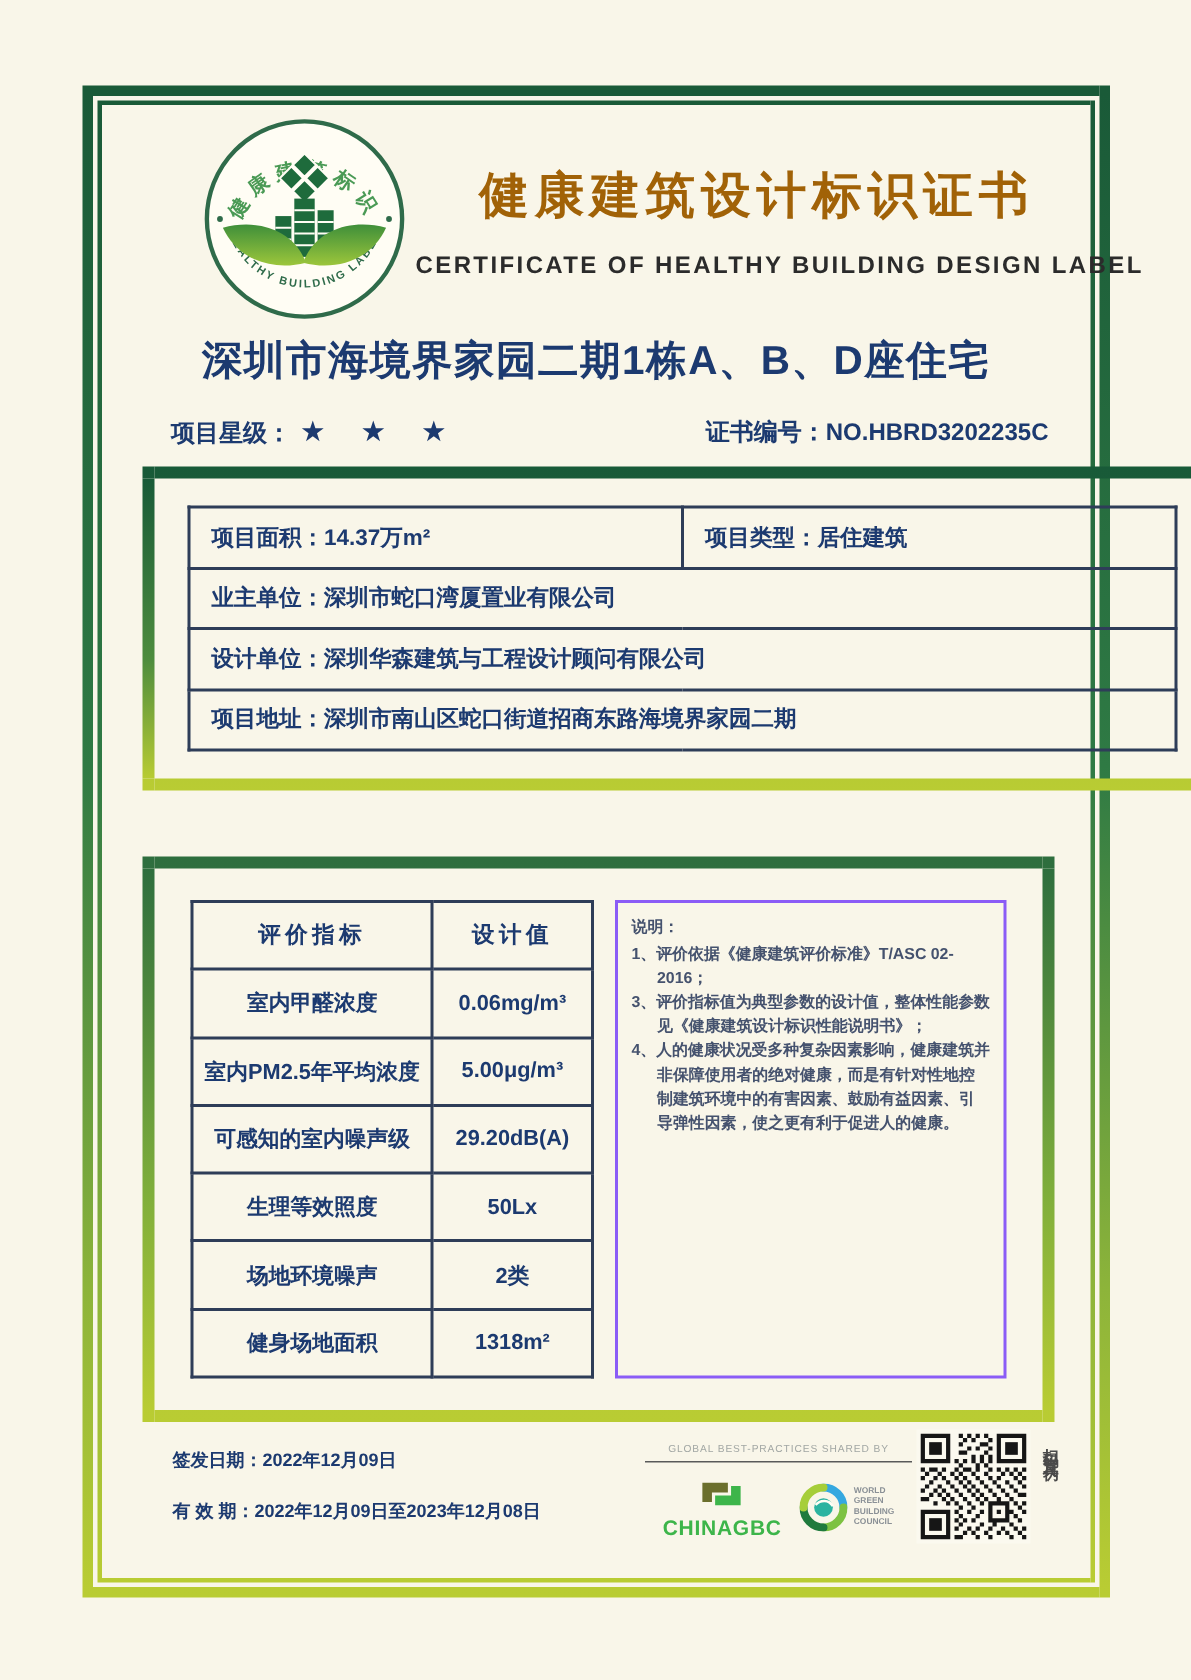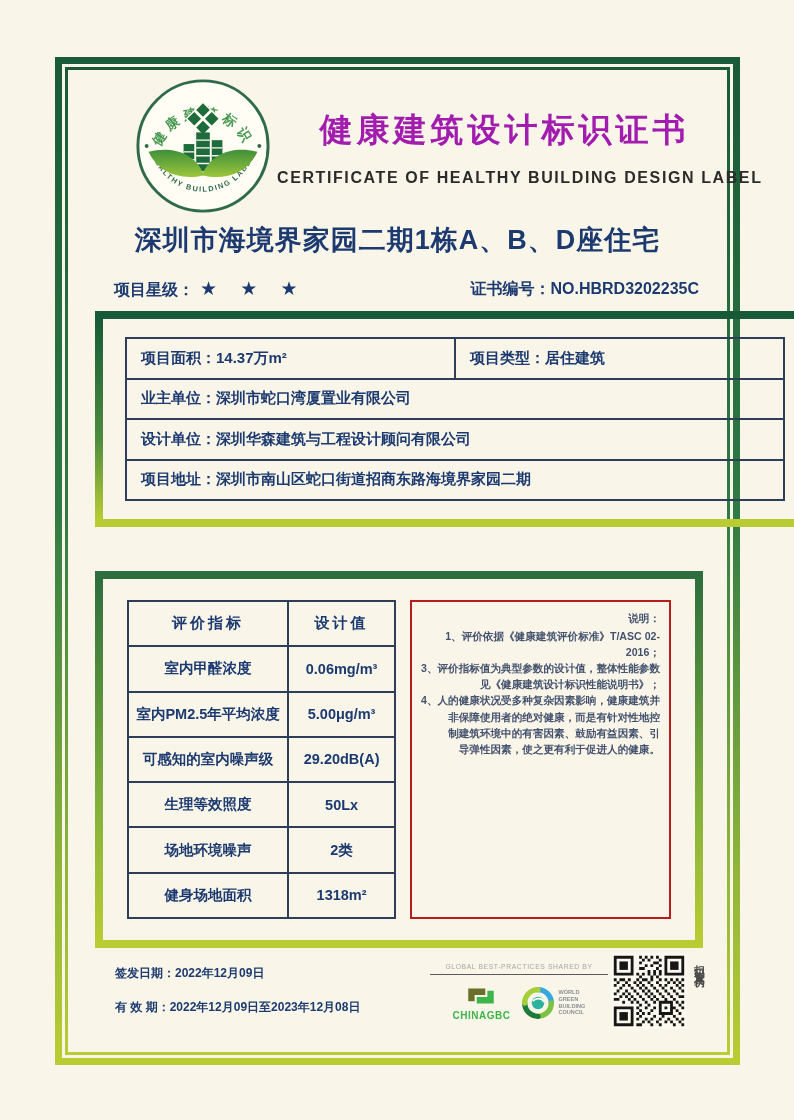--- a/index.html
+++ b/index.html
@@ -21,21 +21,21 @@
     position:absolute; inset:3px;
     border:3px solid;
     border-image:linear-gradient(180deg,#1a5a38 0%,#2f7a44 45%,#8db43a 80%,#b9cc33 100%) 1;
     pointer-events:none;
   }
 
   
   .badge { position:absolute; left:73px; top:14px; width:136px; height:136px; }
   .title-block { position:absolute; left:215px; top:44px; width:455px; text-align:center; }
   .cert-title {
-    font-size:33px; font-weight:bold; color:#a21caf;
+    font-size:33px; font-weight:bold; color:#a16207;
     letter-spacing:4px; white-space:nowrap;
   }
   .cert-subtitle {
     margin-top:16px; font-size:16px; font-weight:bold; color:#2b2b2b;
     letter-spacing:1.6px; white-space:nowrap;
   }
 
   .project-name {
     position:absolute; left:0; top:158px; width:100%;
     text-align:center; font-size:27px; font-weight:bold;
@@ -74,40 +74,39 @@
   table.metrics { width:269px; border-collapse:collapse; flex:none; }
   table.metrics th, table.metrics td {
     border:2px solid #2e3d58; height:44px; text-align:center;
     color:#1c3a70; font-size:14.5px;
   }
   table.metrics th { font-weight:bold; letter-spacing:3px; font-size:15px; }
   table.metrics td.ind { width:60%; font-weight:bold; }
   table.metrics td.val { width:40%; font-weight:600; }
 
   .notes {
-    flex:1; border:2px solid #b91c1c; padding:8px 9px;
+    flex:1; border:2px solid #8b5cf6; padding:8px 9px;
     color:#45526e; font-size:10.6px; line-height:1.52; font-weight:600;
     align-self:stretch;
-    text-align:right;
   }
   .notes .nh { margin-bottom:2px; }
   .notes .ni { padding-left:17px; text-indent:-17px; }
 
   
   .dates { position:absolute; left:53px; top:901px; font-size:12px; font-weight:bold; color:#1c3a70; }
   .dates .dline { margin-bottom:17px; white-space:nowrap; }
 
   .shared-block { position:absolute; left:368px; top:899px; width:178px; text-align:center; }
   .shared-by {
     font-size:6.8px; color:#a2a7a4; letter-spacing:.6px;
     padding-bottom:4px; border-bottom:1px solid #5a5a5a; white-space:nowrap;
   }
   .logos-row { margin-top:9px; display:flex; align-items:center; justify-content:center; gap:12px; }
   .cgbc { display:flex; flex-direction:column; align-items:center; }
-  .cgbc-label { font-size:10px; font-weight:bold; color:#3db54a; letter-spacing:.5px; margin-top:2px; }
+  .cgbc-label { font-size:14px; font-weight:bold; color:#3db54a; letter-spacing:.5px; margin-top:2px; }
   .wgbc { display:flex; align-items:center; gap:4px; }
   .wgbc-text { font-size:5.6px; color:#8a9096; line-height:1.25; text-align:left; font-weight:bold; }
 
   .qr-block { position:absolute; left:549px; top:889px; display:flex; gap:6px; }
   .qr-svg { width:76px; height:76px; background:#fbf9ef; }
   .qr-caption {
     writing-mode:vertical-rl; font-size:10.5px; color:#4a4a4a;
     letter-spacing:3px; padding-top:4px; font-weight:600;
   }
 </style>

